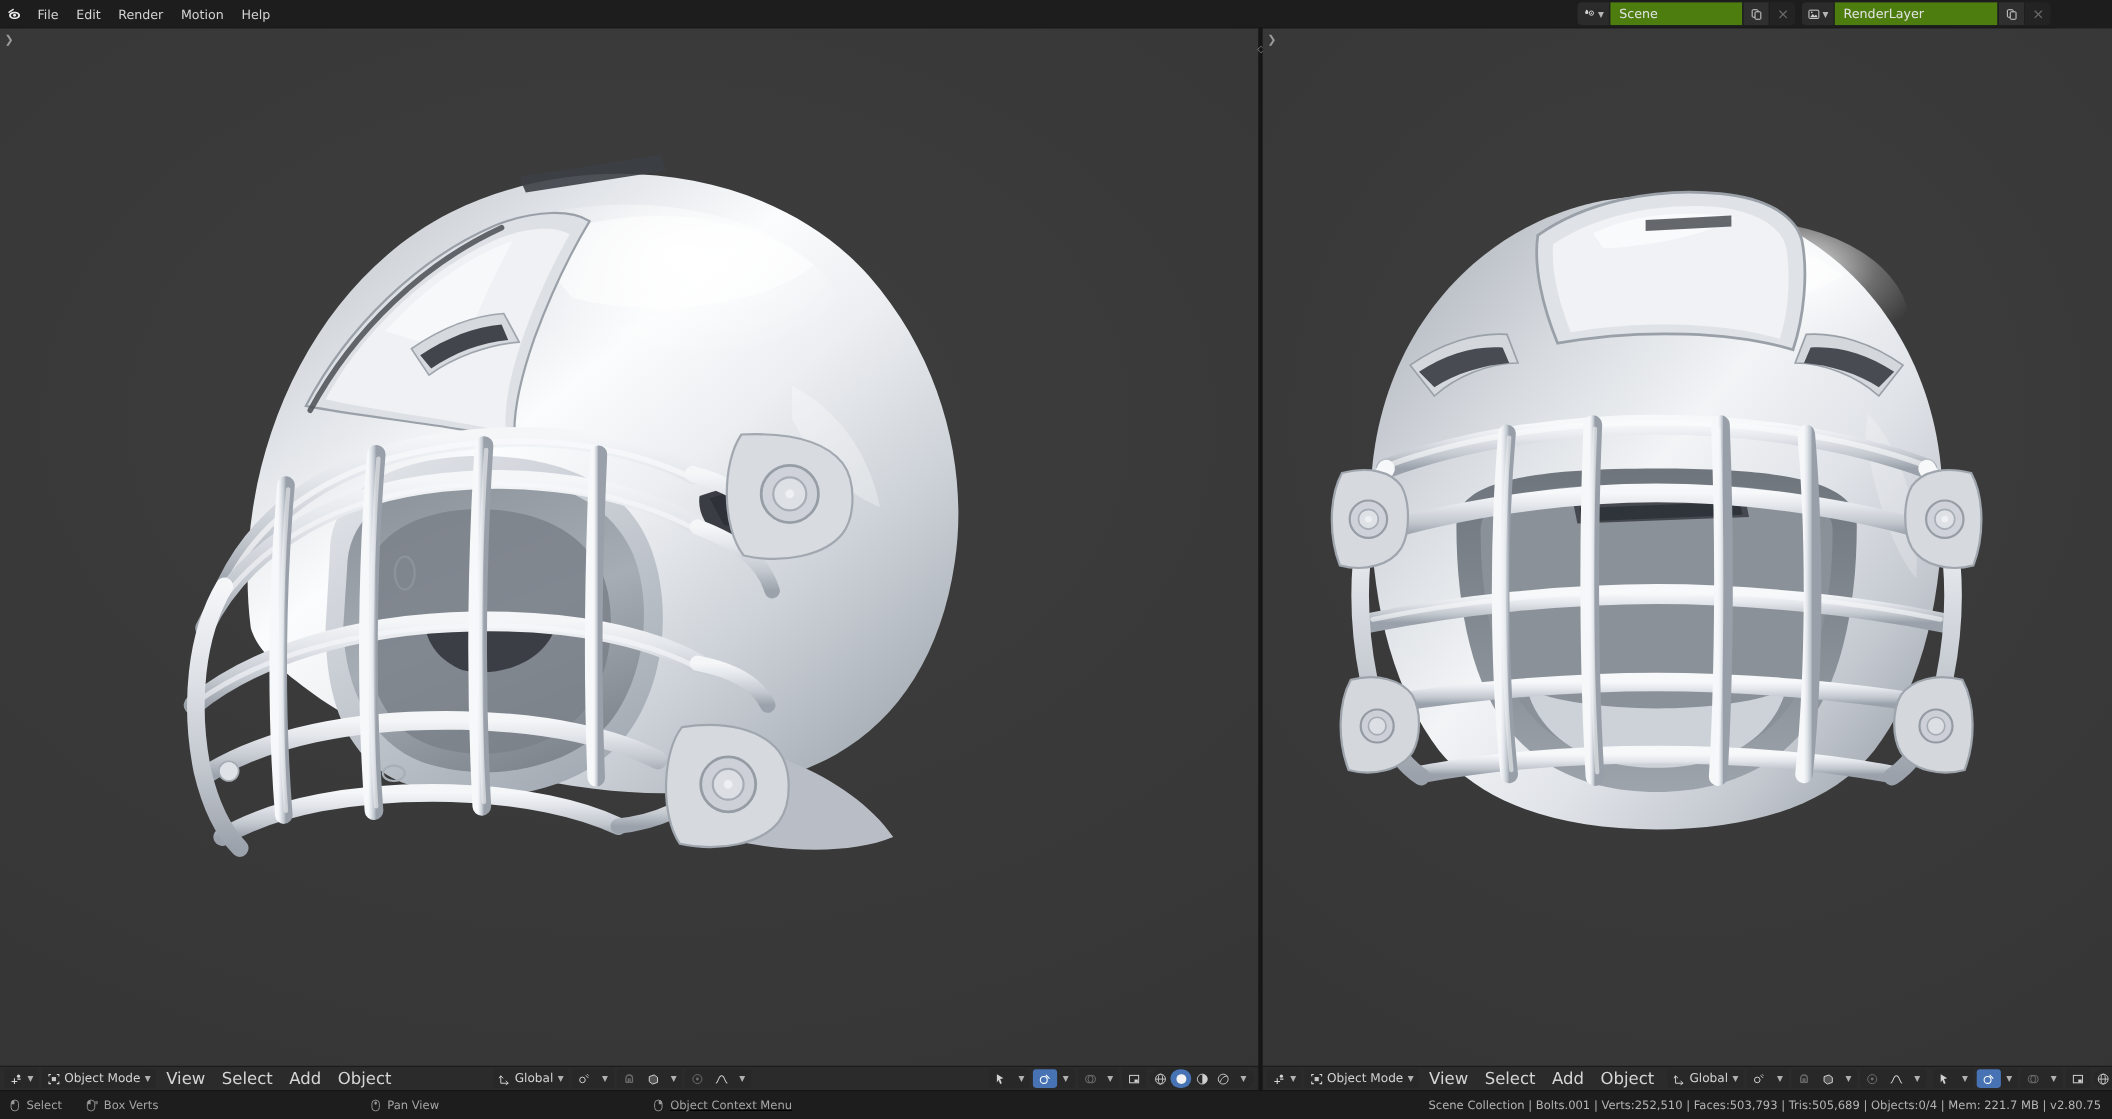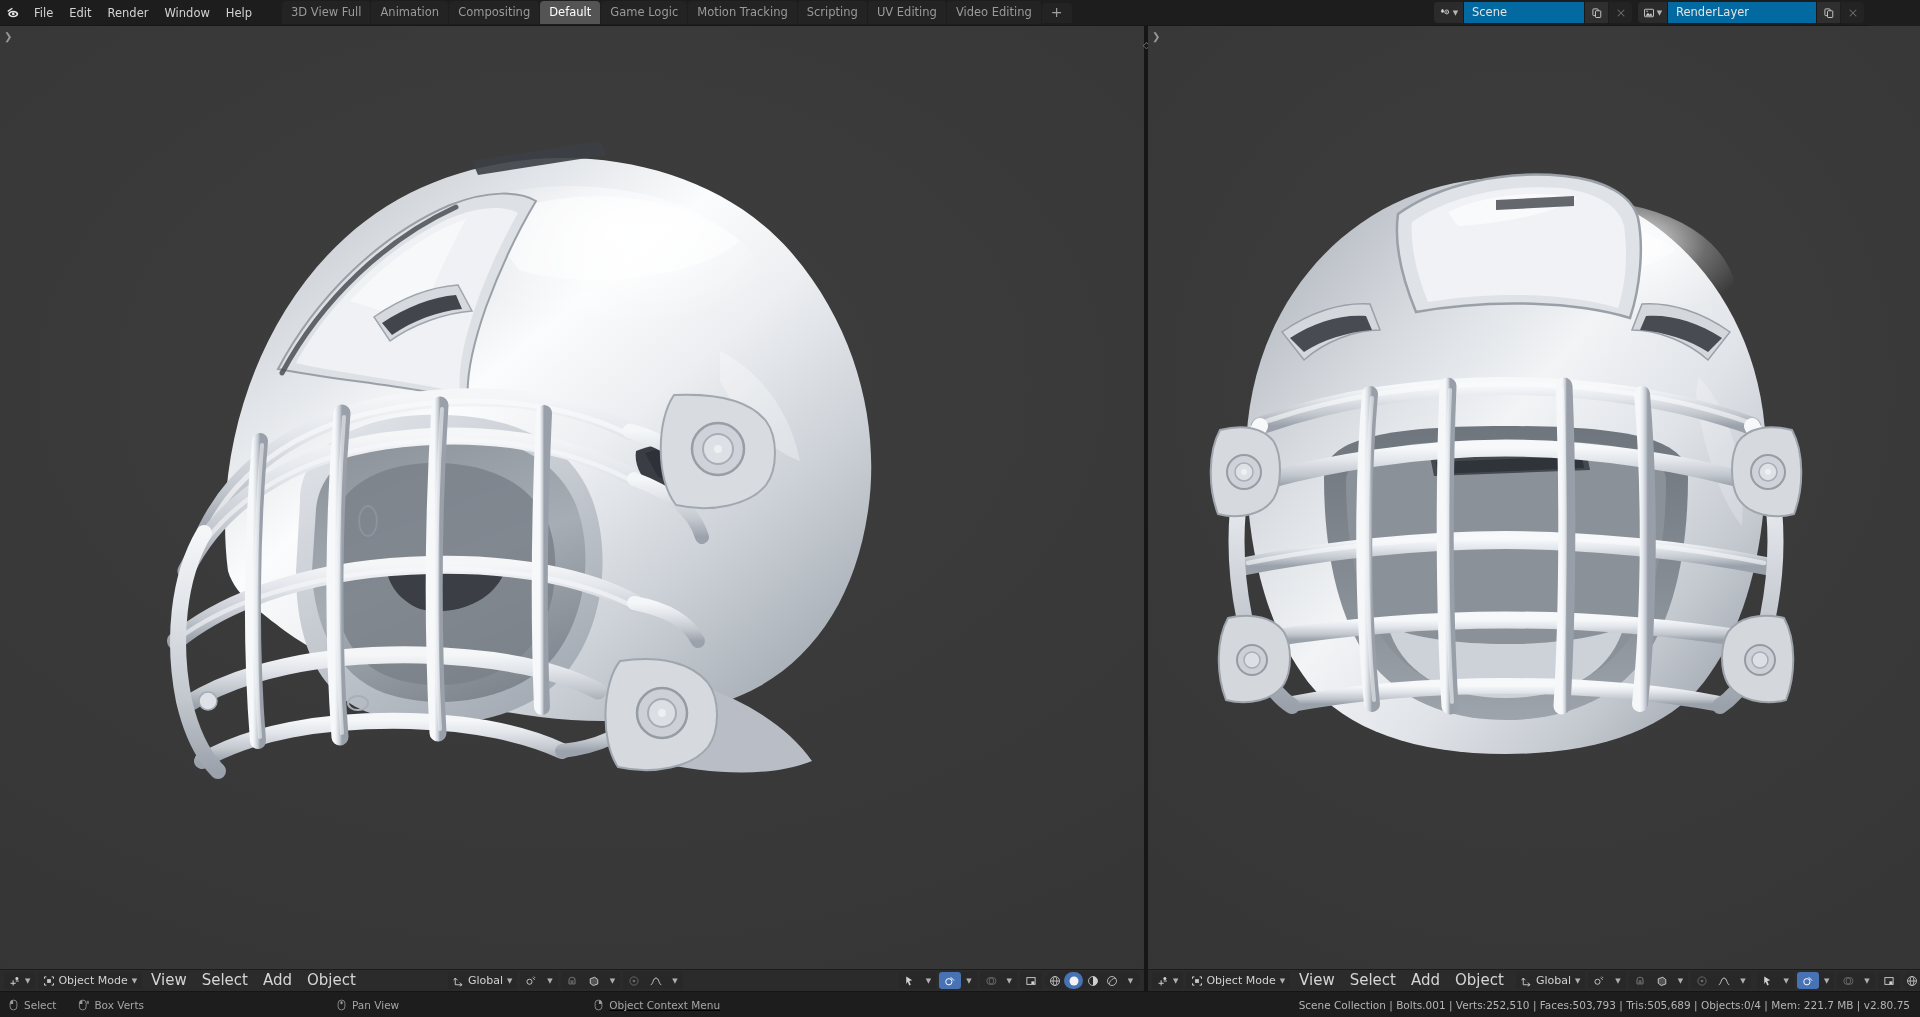--- a/index.html
+++ b/index.html
@@ -35,21 +35,21 @@
 
   .topbar-right { position:absolute; right:4px; top:2px; display:flex; align-items:center; gap:6px; }
   .id-block { display:flex; align-items:center; height:21px; background:#232323; border-radius:4px; overflow:hidden; }
   .id-icon {
     width:30px; height:21px; background:#2b2b2b; display:flex; align-items:center;
     justify-content:center; gap:2px; border-right:1px solid #191919;
   }
   .id-icon svg { width:12px; height:12px; }
   .id-chev { font-size:7px; color:#b5b5b5; }
   .id-name { color:#e3e3e3; font-size:11.5px; padding:0 10px 0 8px; min-width:120px; height:21px;
-             line-height:21px; background:#0369a1; }
+             line-height:21px; background:#4d7c0f; }
   .id-name.wide { min-width:148px; }
   .id-btn { width:24px; height:21px; display:flex; align-items:center; justify-content:center;
             background:#2f2f2f; border-left:1px solid #191919; }
   .id-btn svg { width:12px; height:12px; }
   .id-btn.dim { background:#242424; opacity:0.45; }
 
   
   .area { position:absolute; background:#303030; }
   #area-left  { left:0;    top:26px; width:1144px; height:965px; }
   #area-right { left:1148px; top:26px; width:772px; height:965px; }
@@ -122,35 +122,23 @@
         <path d="M3.6 14.4c0-3 3.6-5.2 8-5.2s8 2.2 8 5.2-3.6 5.2-8 5.2-8-2.2-8-5.2zm8-3c-2.9 0-5.2 1.4-5.2 3s2.3 3 5.2 3 5.2-1.4 5.2-3-2.3-3-5.2-3z"></path>
         <path d="M2.2 9.3 9.6 4.2l1.2 1.8-7.4 5.1z"></path>
         <circle cx="11.6" cy="14.2" r="2.1"></circle>
       </g>
         </svg>
     </div>
 
     <div class="menu-item">File</div>
     <div class="menu-item">Edit</div>
     <div class="menu-item">Render</div>
-    <div class="menu-item">Window</div>
+    <div class="menu-item">Motion</div>
     <div class="menu-item">Help</div>
 
-    <div class="ws-tabs">
-      <div class="ws-tab">3D View Full</div>
-      <div class="ws-tab">Animation</div>
-      <div class="ws-tab">Compositing</div>
-      <div class="ws-tab active">Default</div>
-      <div class="ws-tab">Game Logic</div>
-      <div class="ws-tab">Motion Tracking</div>
-      <div class="ws-tab">Scripting</div>
-      <div class="ws-tab">UV Editing</div>
-      <div class="ws-tab">Video Editing</div>
-      <div class="ws-add">+</div>
-    </div>
 
     <div class="topbar-right">
 
       <div class="id-block">
         <div class="id-icon">
           <svg viewBox="0 0 16 16">
               <g fill="none" stroke="#cfcfcf" stroke-width="1.2">
             <path d="M4 2.5c1.6 0 2.6 1.6 2.6 3.2 0 1.1-.9 2-2 2S2.6 6.9 2.6 5.8" fill="#cfcfcf" stroke="none"></path>
             <circle cx="10.3" cy="6.6" r="2.6"></circle>
                 <circle cx="10.3" cy="6.6" r="0.9" fill="#cfcfcf" stroke="none"></circle>

